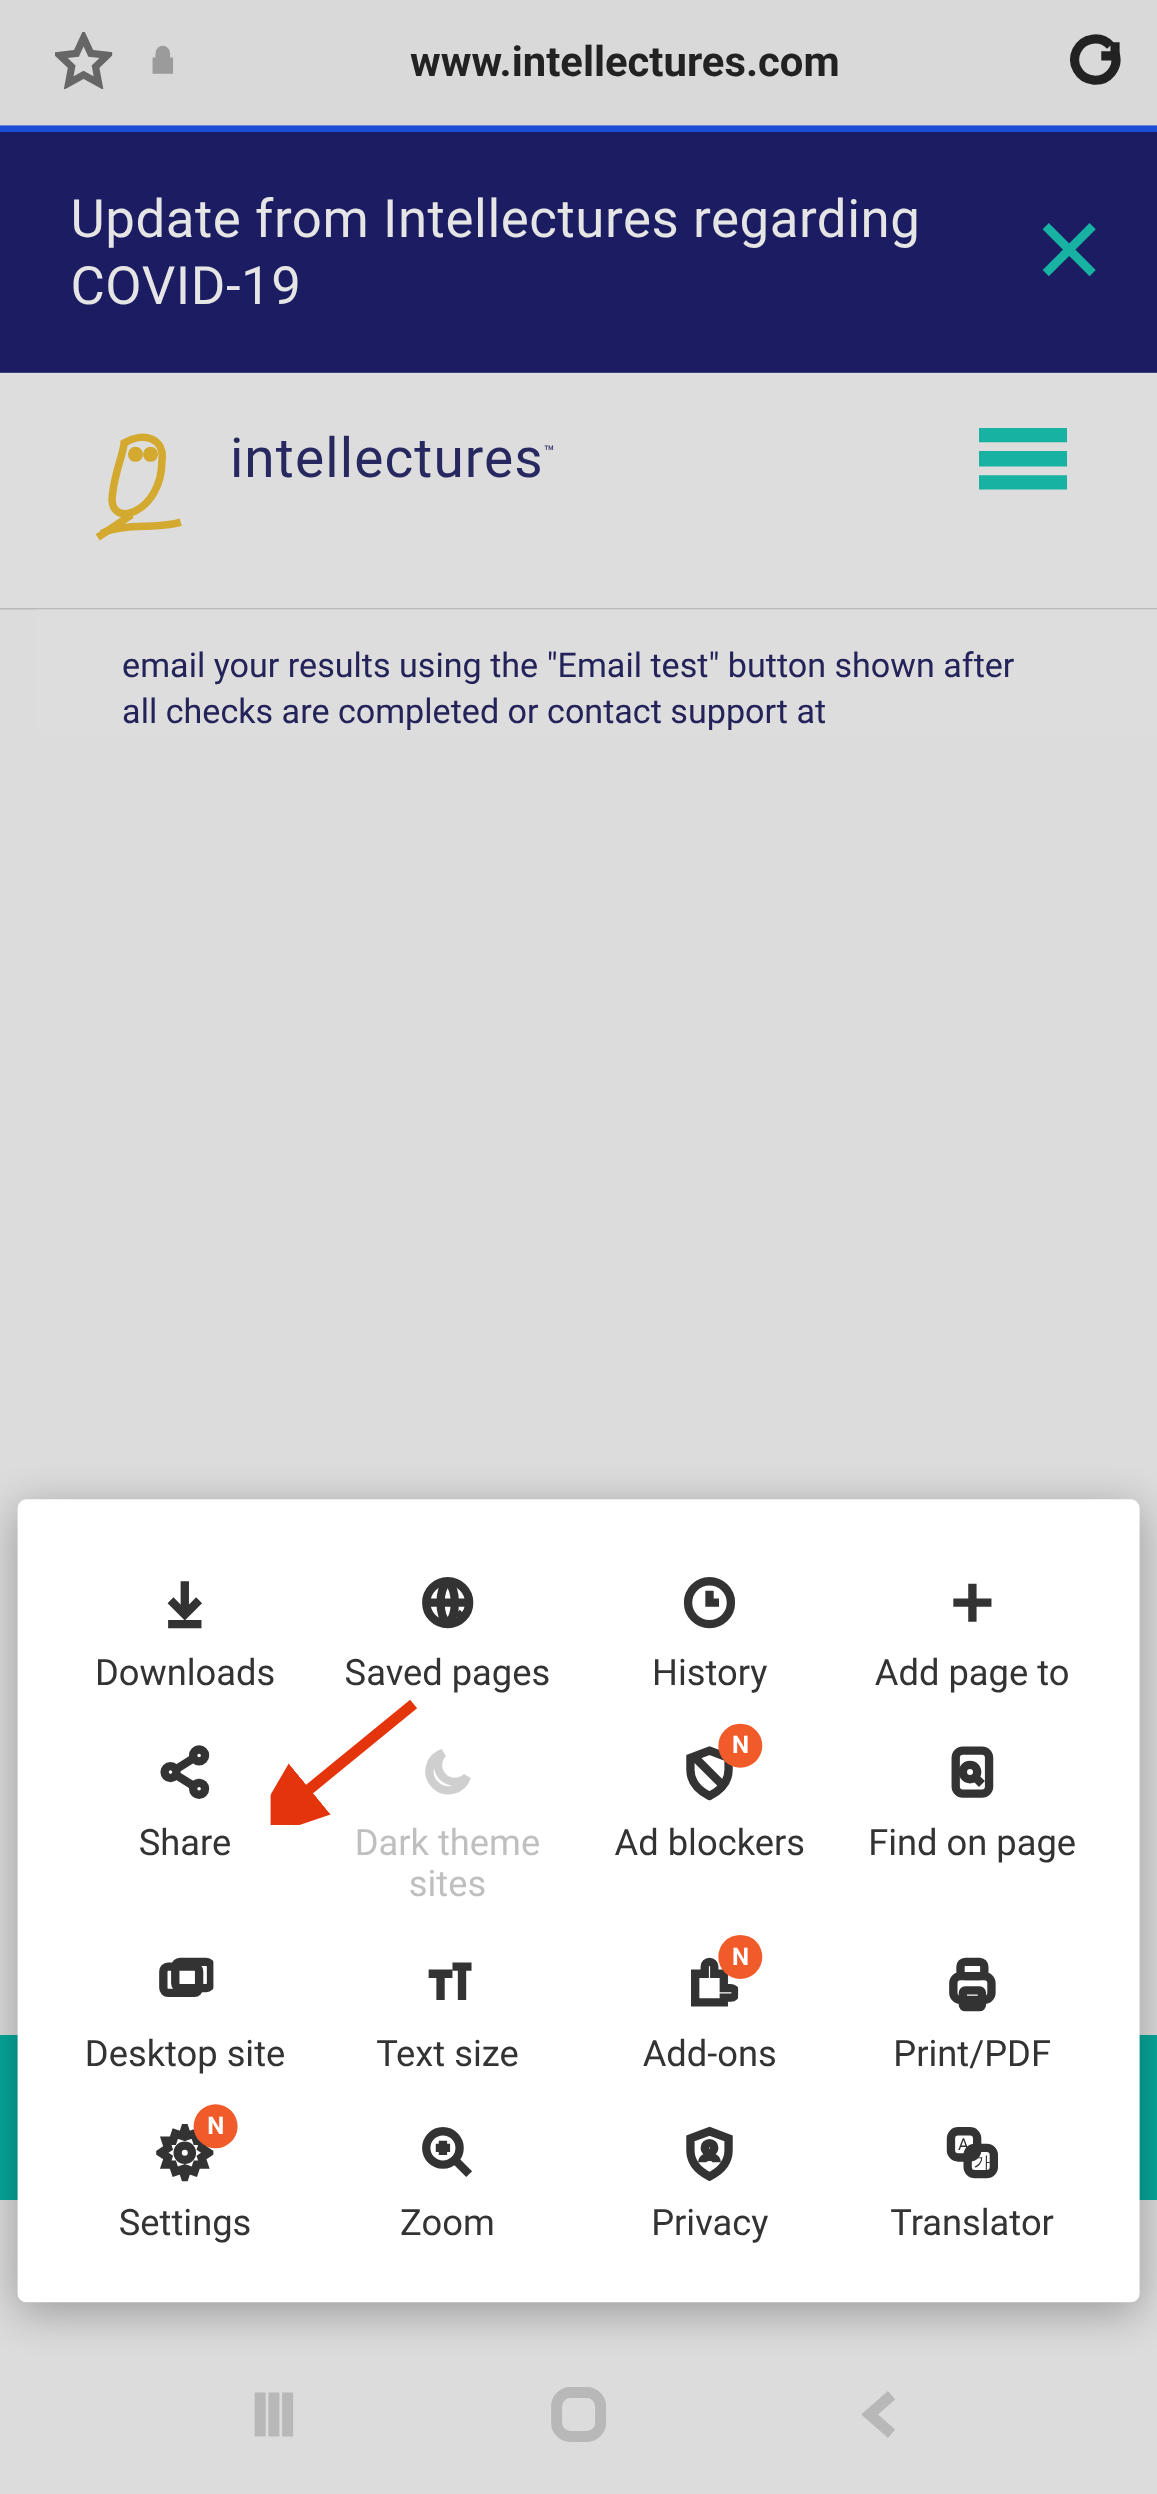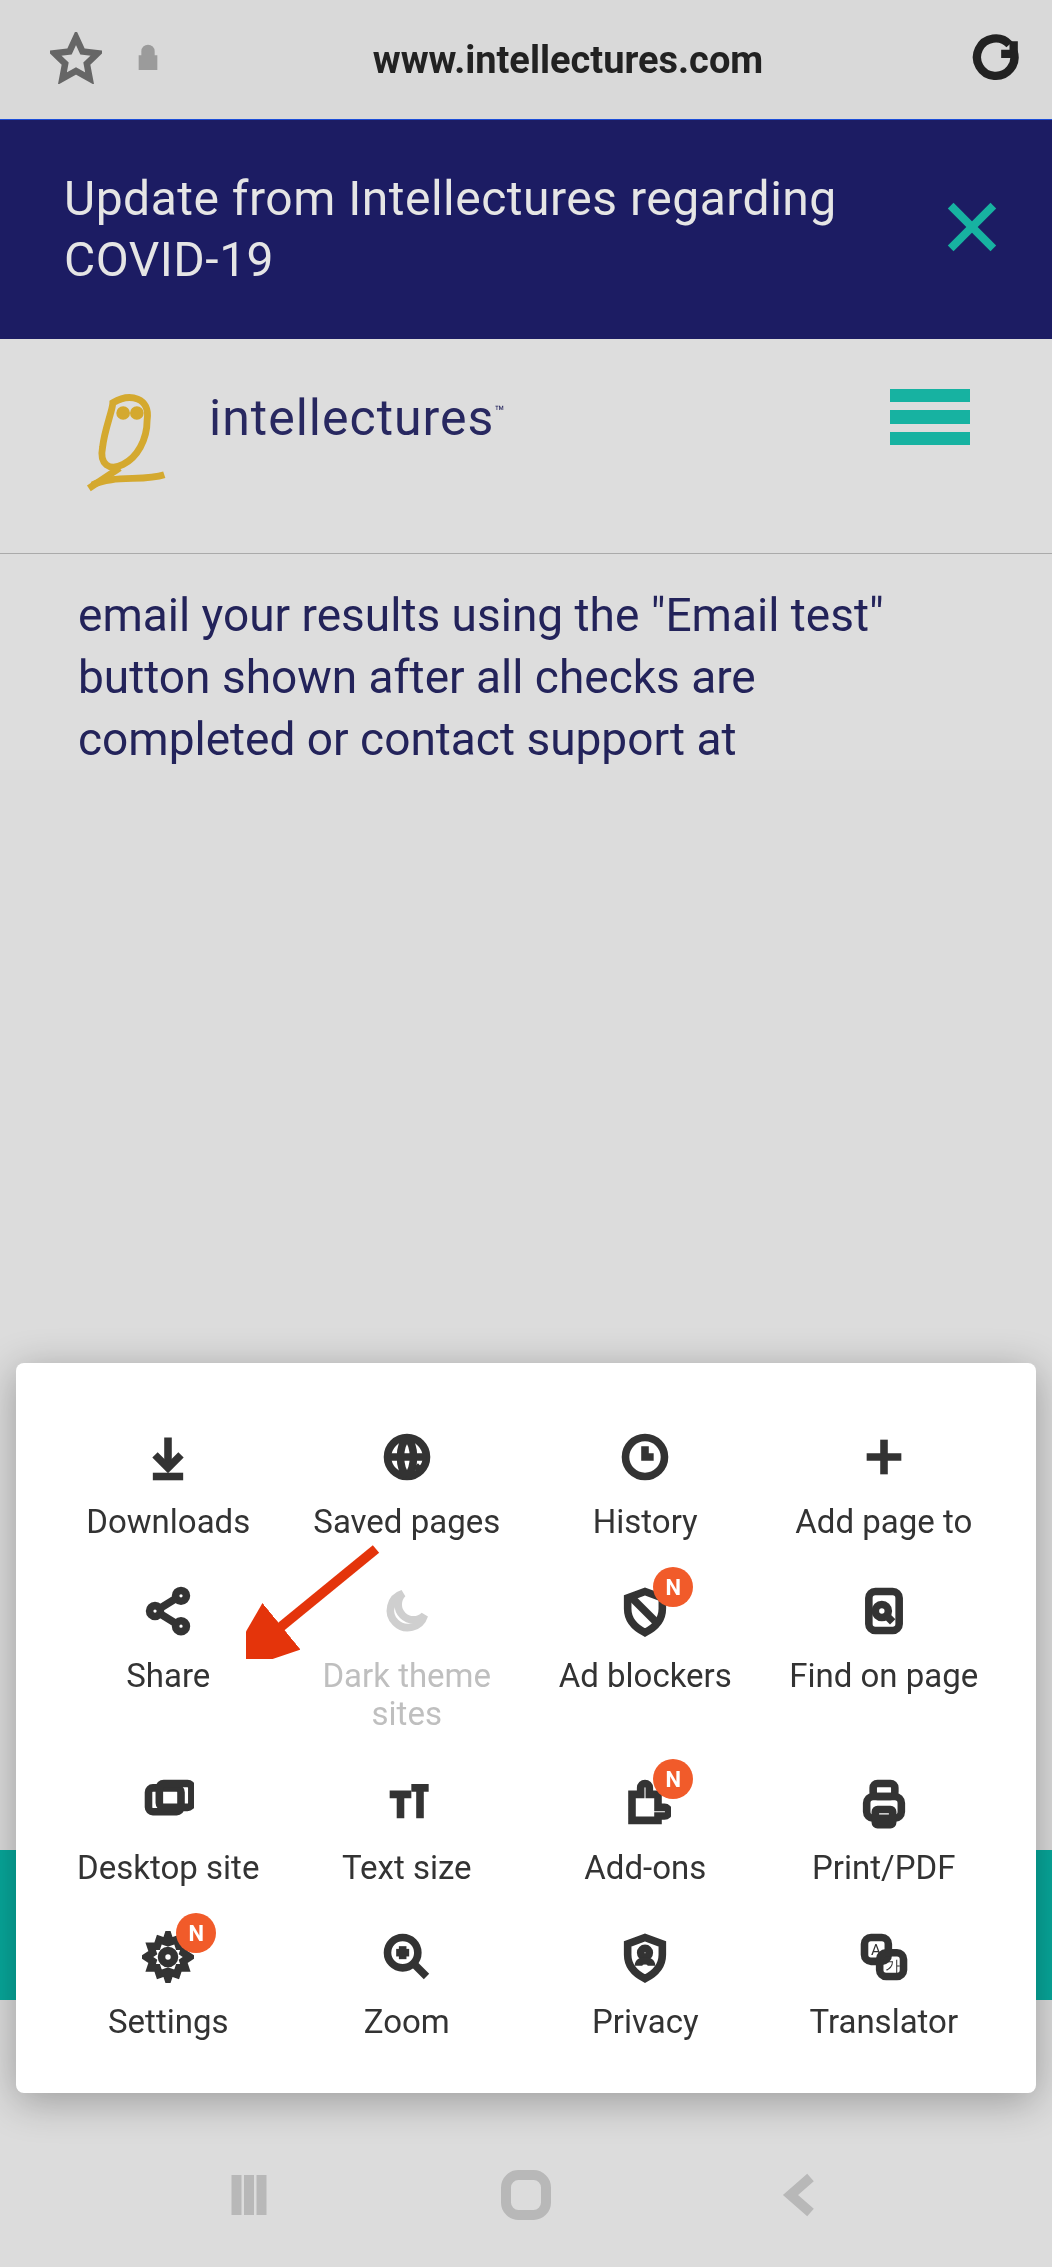--- a/index.html
+++ b/index.html
@@ -1,41 +1,41 @@
 <!DOCTYPE html>
 <html><head>
 <meta charset="utf-8">
 <style>
   * { box-sizing: border-box; margin: 0; padding: 0; }
   html, body { width: 1052px; height: 2267px; font-family: -apple-system, "Segoe UI", Roboto, sans-serif; background: #dcdcdc; overflow: hidden; }
   .viewport { width: 1052px; height: 2267px; position: relative; background: #dcdcdc; }
 
   
-  .browser-bar { height: 120px; background: #d9d9d9; display: flex; align-items: center; padding: 0 30px 0 50px; border-bottom: 1px solid #1d4ed8; }
+  .browser-bar { height: 120px; background: #d9d9d9; display: flex; align-items: center; padding: 0 30px 0 50px; border-bottom: 6px solid #1d4ed8; }
   .browser-bar .left-icons { display: flex; gap: 30px; align-items: center; }
   .browser-bar .url { flex: 1; text-align: center; font-size: 38px; font-weight: 700; color: #222; }
   .star-icon svg { width: 52px; height: 52px; stroke: #666; fill: none; stroke-width: 3; }
   .lock-icon svg { width: 32px; height: 32px; fill: #9b9b9b; }
   .reload-icon svg { width: 50px; height: 50px; stroke: #222; fill: none; stroke-width: 4; }
 
   
   .banner { background: #1c1c63; color: #e5e5e5; display: flex; align-items: center; padding: 48px 48px 48px 64px; }
   .banner-text { font-size: 48px; line-height: 1.28; flex: 1; font-weight: 400; letter-spacing: 0.5px; }
   .banner-close svg { width: 64px; height: 64px; stroke: #17b2a1; stroke-width: 3; fill: none; }
 
   
   .logo-row { background: #dddddd; display: flex; align-items: flex-start; padding: 50px 80px 40px 75px; border-bottom: 1px solid #aaa; }
   .owl-icon svg { width: 110px; height: 120px; stroke: #d4a92f; fill: none; stroke-width: 4; }
   .brand-name { font-size: 50px; color: #282860; margin-left: 24px; letter-spacing: 1px; }
   .brand-tm { font-size: 16px; vertical-align: super; color: #282860; }
   .logo-spacer { flex: 1; }
   .hamburger svg { width: 84px; height: 56px; stroke: #17b2a1; stroke-width: 7; }
 
   
-  .content { padding: 30px 110px 0 78px; font-size: 46px; color: #23235a; line-height: 1.35; background: #dddddd; }
+  .content { padding: 30px 110px 0 78px; font-size: 31px; color: #23235a; line-height: 1.35; background: #dddddd; margin-left: 33px; }
 
   
   .sheet { position: absolute; left: 16px; right: 16px; bottom: 174px; background: #fff; border-radius: 8px; box-shadow: 0 8px 40px rgba(0,0,0,0.3); padding: 64px 36px 52px 36px; }
   .grid { display: grid; grid-template-columns: repeat(4, 1fr); gap: 40px 6px; }
   .cell { display: flex; flex-direction: column; align-items: center; text-align: center; gap: 16px; position: relative; }
   .cell-icon { width: 60px; height: 60px; display: flex; align-items: center; justify-content: center; position: relative; }
   .cell-icon svg { width: 52px; height: 52px; stroke: #333; fill: none; stroke-width: 3.5; }
   .cell-label { font-size: 33px; color: #333; line-height: 1.15; }
   .disabled .cell-label { color: #bfbfbf; }
   .disabled .cell-icon svg { stroke: #cfcfcf; }

